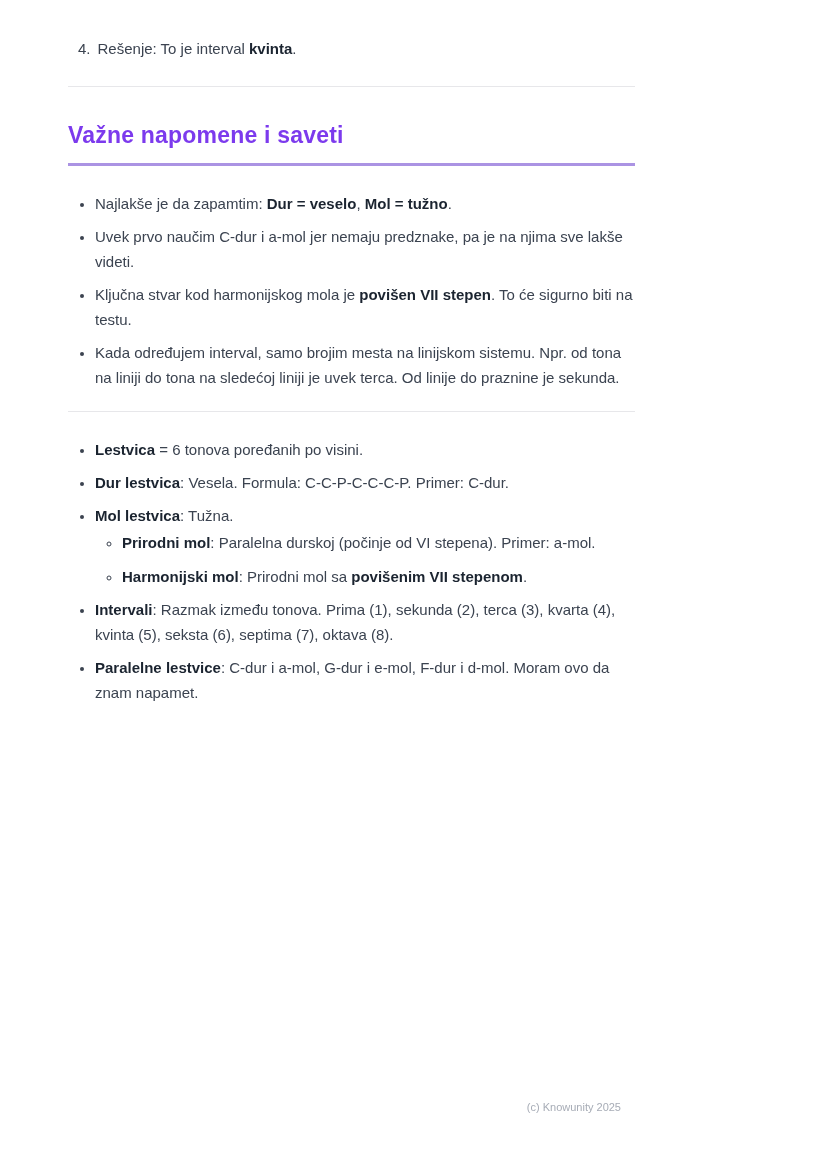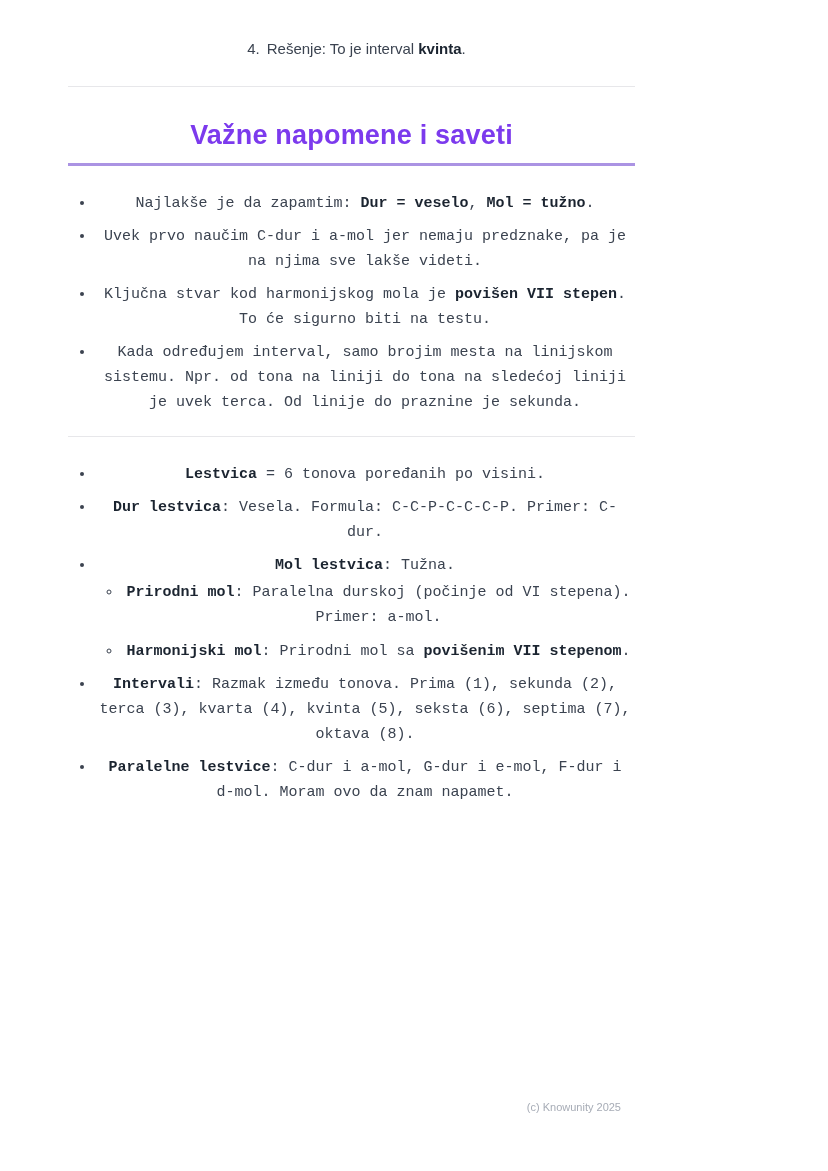--- a/index.html
+++ b/index.html
@@ -1,41 +1,41 @@
 <!DOCTYPE html>
 <html><head>
 <meta charset="utf-8">
 <style>
   html, body { margin:0; padding:0; background:#ffffff; }
   .page {
     position:relative; width:673px; height:1171px; background:#ffffff;
-    overflow:hidden; font-family:"Liberation Sans", sans-serif;text-align:center;
+    overflow:hidden; font-family:"Liberation Sans", sans-serif;
   }
   .side-strip {
     position:absolute; left:743px; top:40px; width:43px; height:818px;
     background:linear-gradient(to right, #f4f2fb 82%, #faf9fd 100%);
     border-left:6px solid #cdb9e9;
   }
   .content {
     position:absolute; left:68px; top:36px; width:567px;
     color:#3b4350; font-size:15px;
   }
   .sol-list { margin:0; padding:0 0 0 10px; list-style:none; }
   .sol-item { line-height:25px; }
   .sol-num { margin-right:7px; }
   .b { font-weight:700; color:#1b2430; }
   .divider { border:none; border-top:1px solid #e7e7ea; margin:25px 0 0 0; }
   .divider-2 { margin-top:21px; }
   .section-title {
-    font-size:27px; line-height:32px; font-weight:700; color:#7c3aed;
+    font-size:23px; line-height:32px; font-weight:700; color:#7c3aed;
     margin:32px 0 0 0; padding:0 0 12px 0; border-bottom:3px solid #ab93e3;
     letter-spacing:0.2px;
   }
   .bullets { margin:25px 0 0 0; padding:0 0 0 27px; list-style:disc; }
-  .bullets > li { line-height:25px; margin-bottom:8px;font-family:Liberation Mono, monospace; }
+  .bullets > li { line-height:25px; margin-bottom:8px; }
   .bullets > li::marker { color:#3b4350; font-size:14px; }
   .bullets > li:last-child { margin-bottom:0; }
   .sub-list { list-style:circle; margin:2px 0 0 0; padding:0 0 0 27px; }
   .sub-list > li { line-height:25px; margin-bottom:9px; }
   .sub-list > li::marker { color:#3b4350; font-size:14px; }
   .sub-list > li:last-child { margin-bottom:8px; }
   .footer {
     position:absolute; top:1101px; right:52px;
     font-size:11px; color:#a7acb6; line-height:12px;
   }

